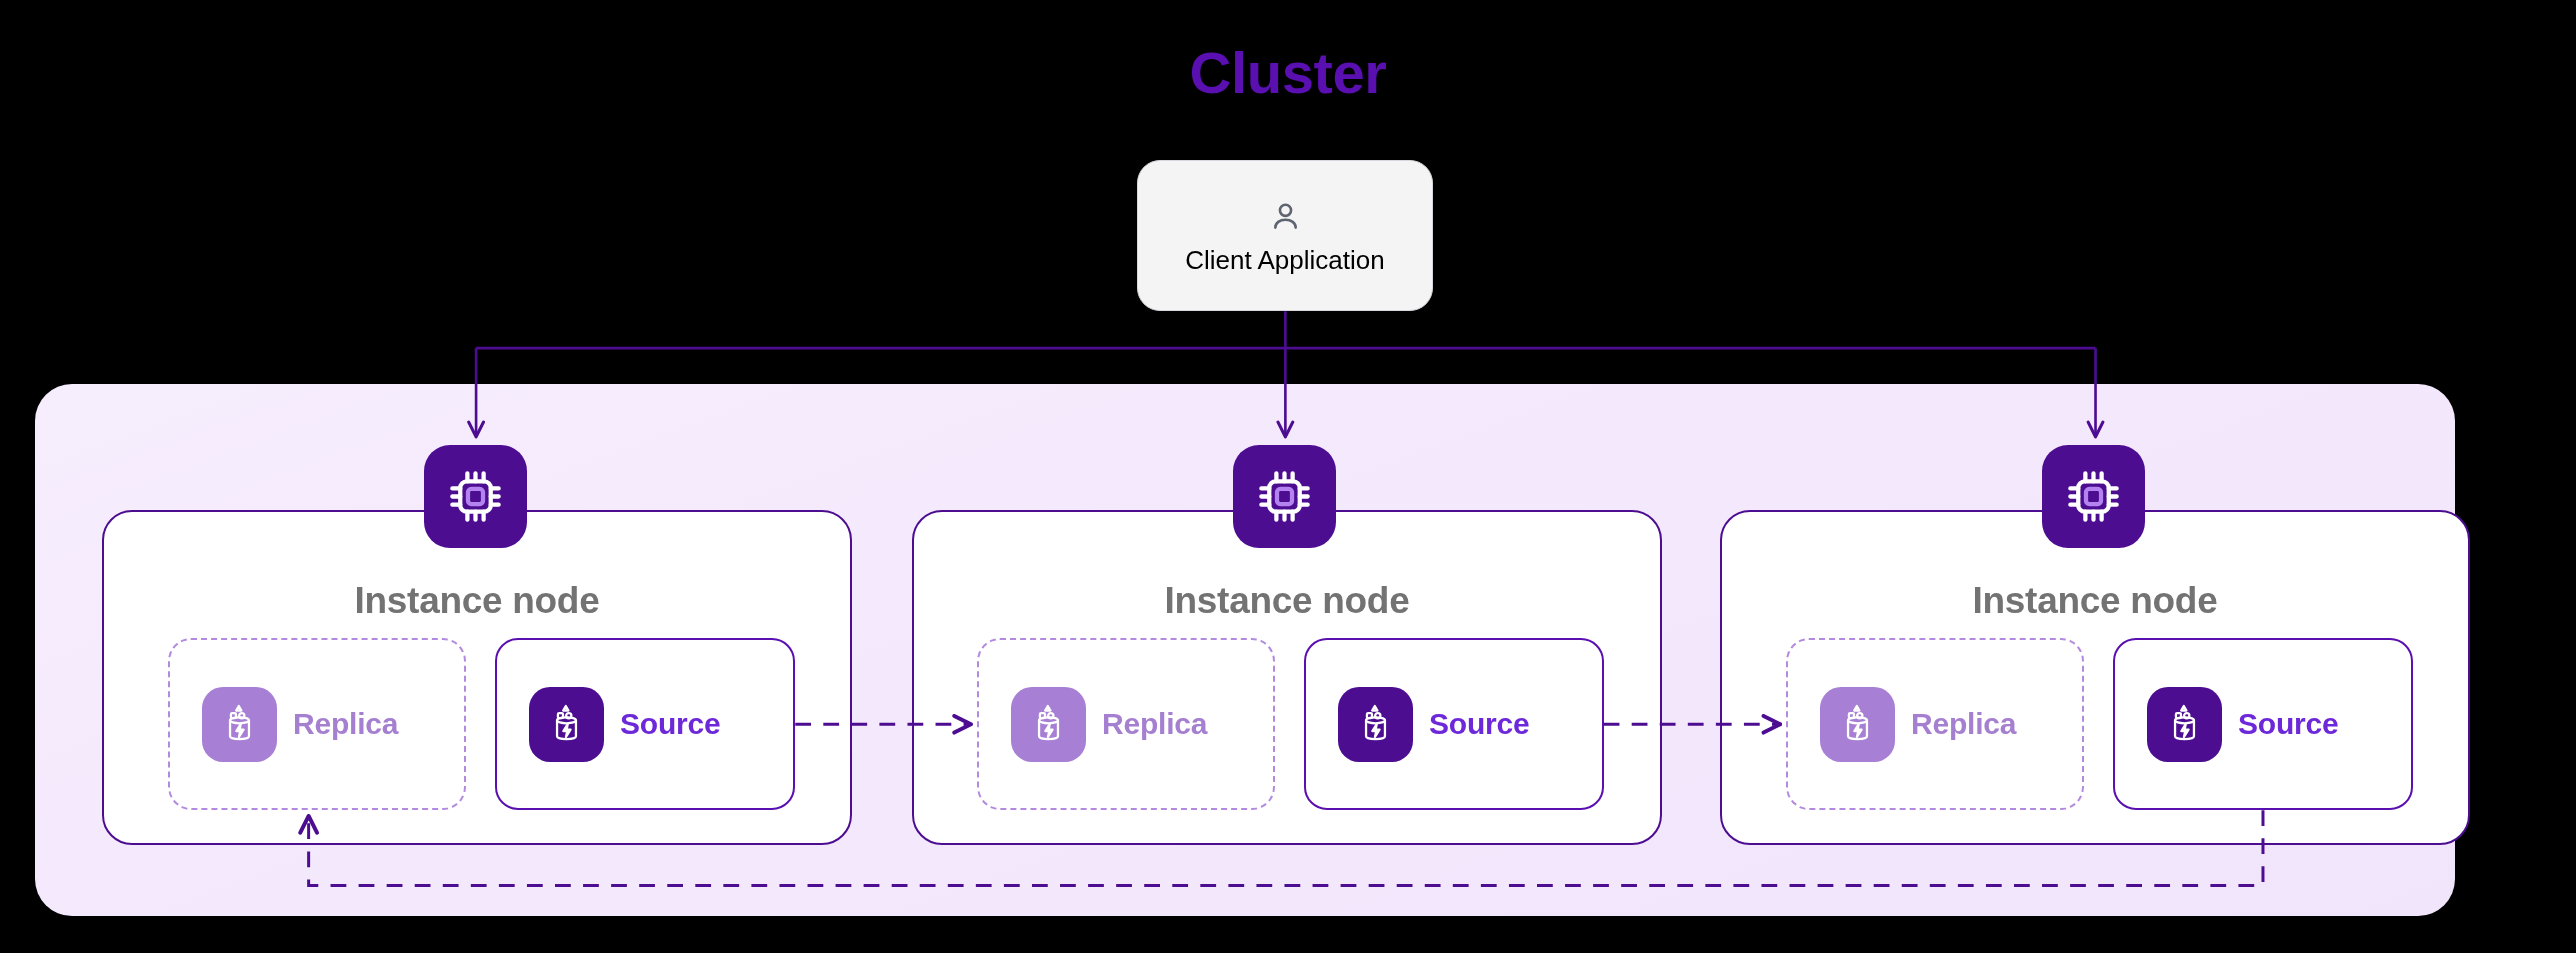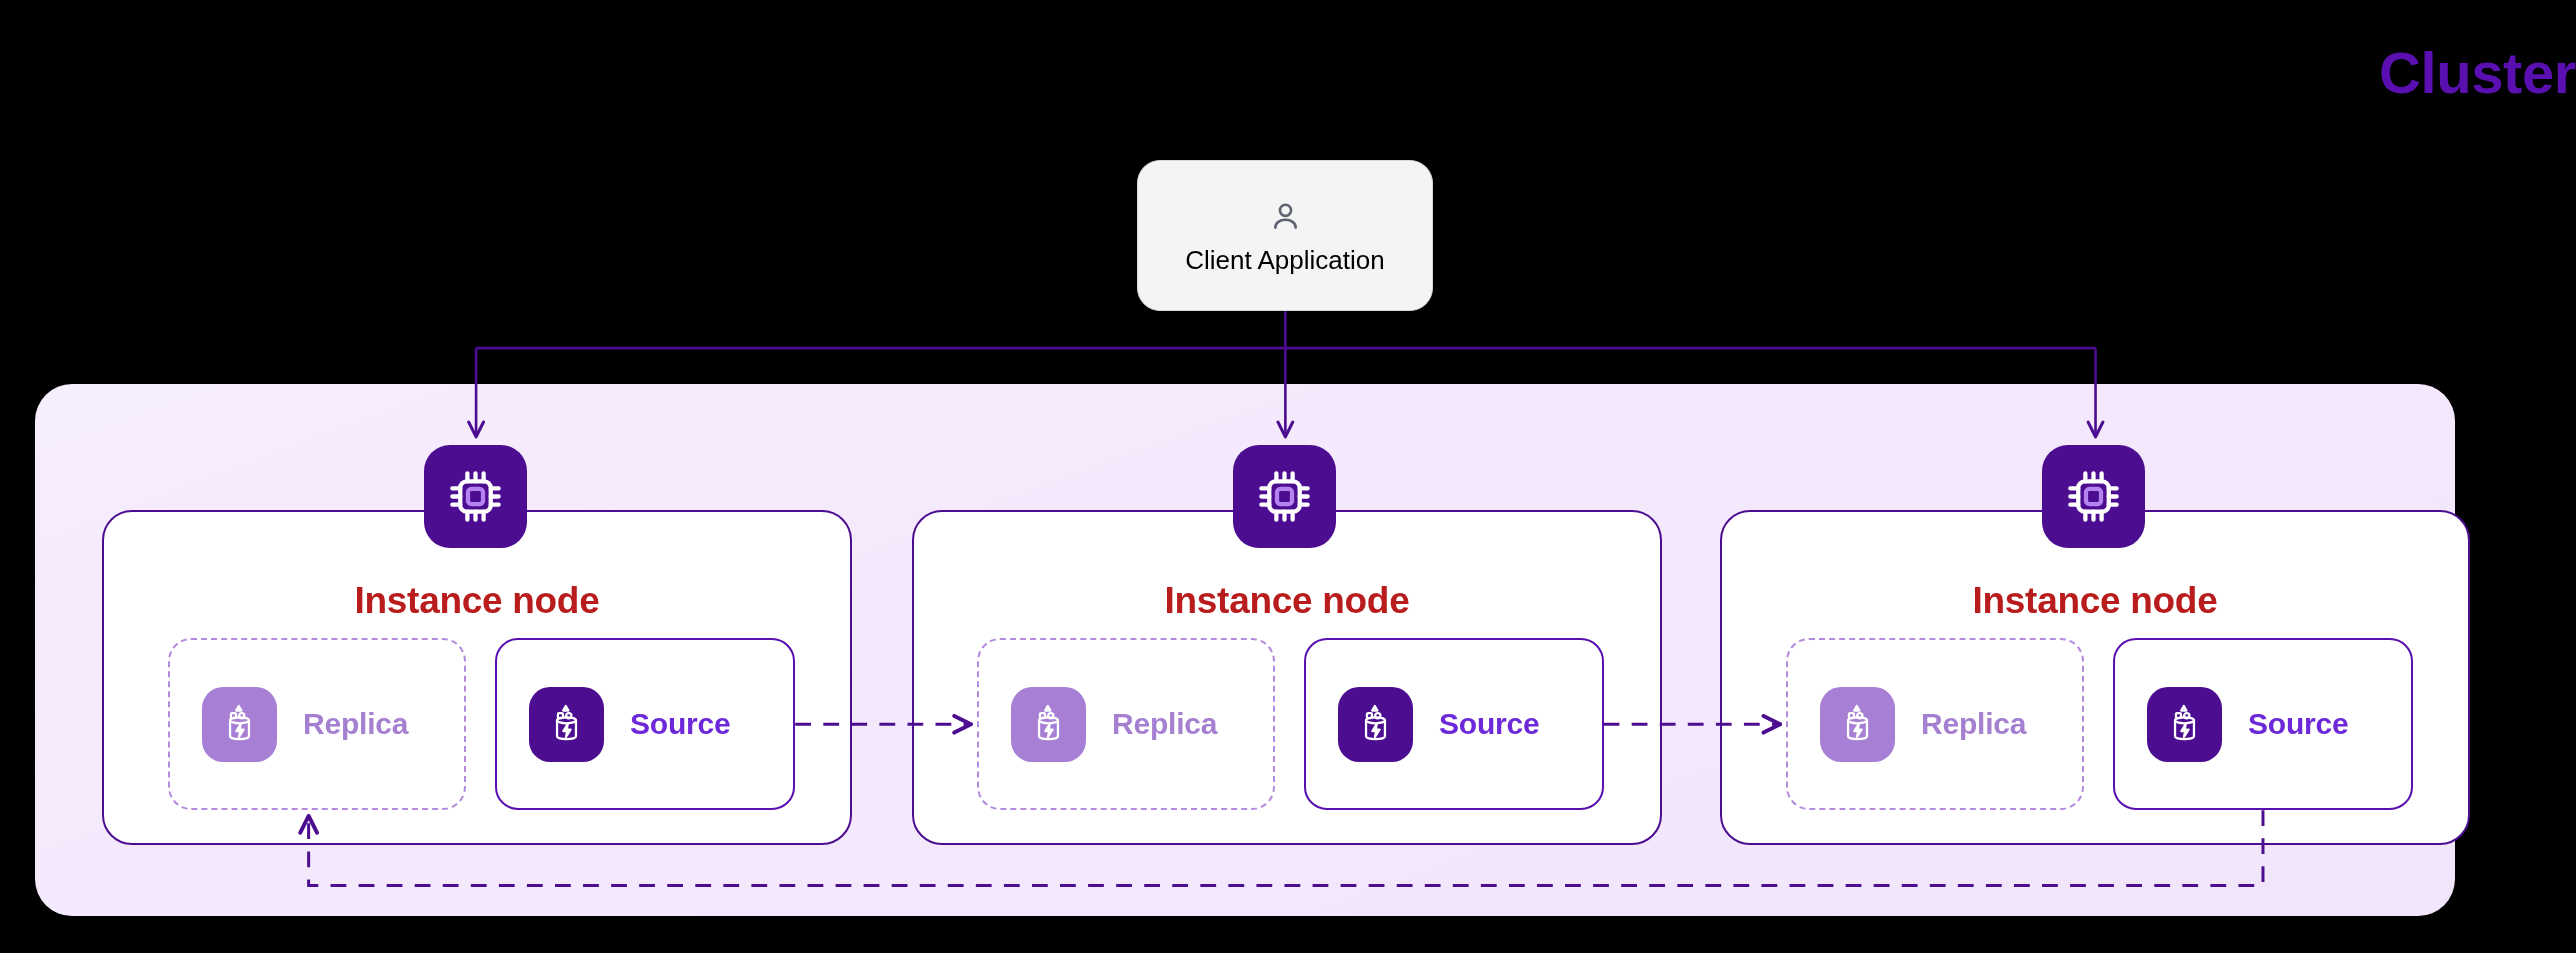--- a/index.html
+++ b/index.html
@@ -14,21 +14,21 @@
     overflow: hidden;
     font-family: "Liberation Sans", sans-serif;
   }
 
   
   #cluster-title {
     position: absolute;
     left: 0;
     top: 39px;
     width: 2576px;
-    text-align: right;
+    text-align: center;
     font-size: 58px;
     font-weight: 700;
     letter-spacing: -0.4px;
     color: #5a0fb0;
   }
 
   
   #client-app {
     position: absolute;
     left: 1137px;
@@ -88,21 +88,21 @@
   #node-2 { left: 1720px; }
 
   .node-title {
     position: absolute;
     top: 68px;
     left: 0;
     width: 100%;
     text-align: center;
     font-size: 37px;
     font-weight: 700;
-    color: #b91c1c;
+    color: #737373;
     letter-spacing: -0.3px;
   }
 
   
   .cpu-badge {
     position: absolute;
     top: 445px;
     width: 103px;
     height: 103px;
     background: #4c0d91;
@@ -119,21 +119,21 @@
   
   .inner-box {
     position: absolute;
     top: 638px;
     height: 172px;
     box-sizing: border-box;
     border-radius: 23px;
     display: flex;
     align-items: center;
     padding-left: 32px;
-    gap: 26px;
+    gap: 16px;
   }
   .replica-box {
     width: 298px;
     border: 2.6px dashed #b28ade;
     background: transparent;
   }
   .source-box {
     width: 300px;
     border: 2.6px solid #5a0fb0;
     background: #ffffff;

